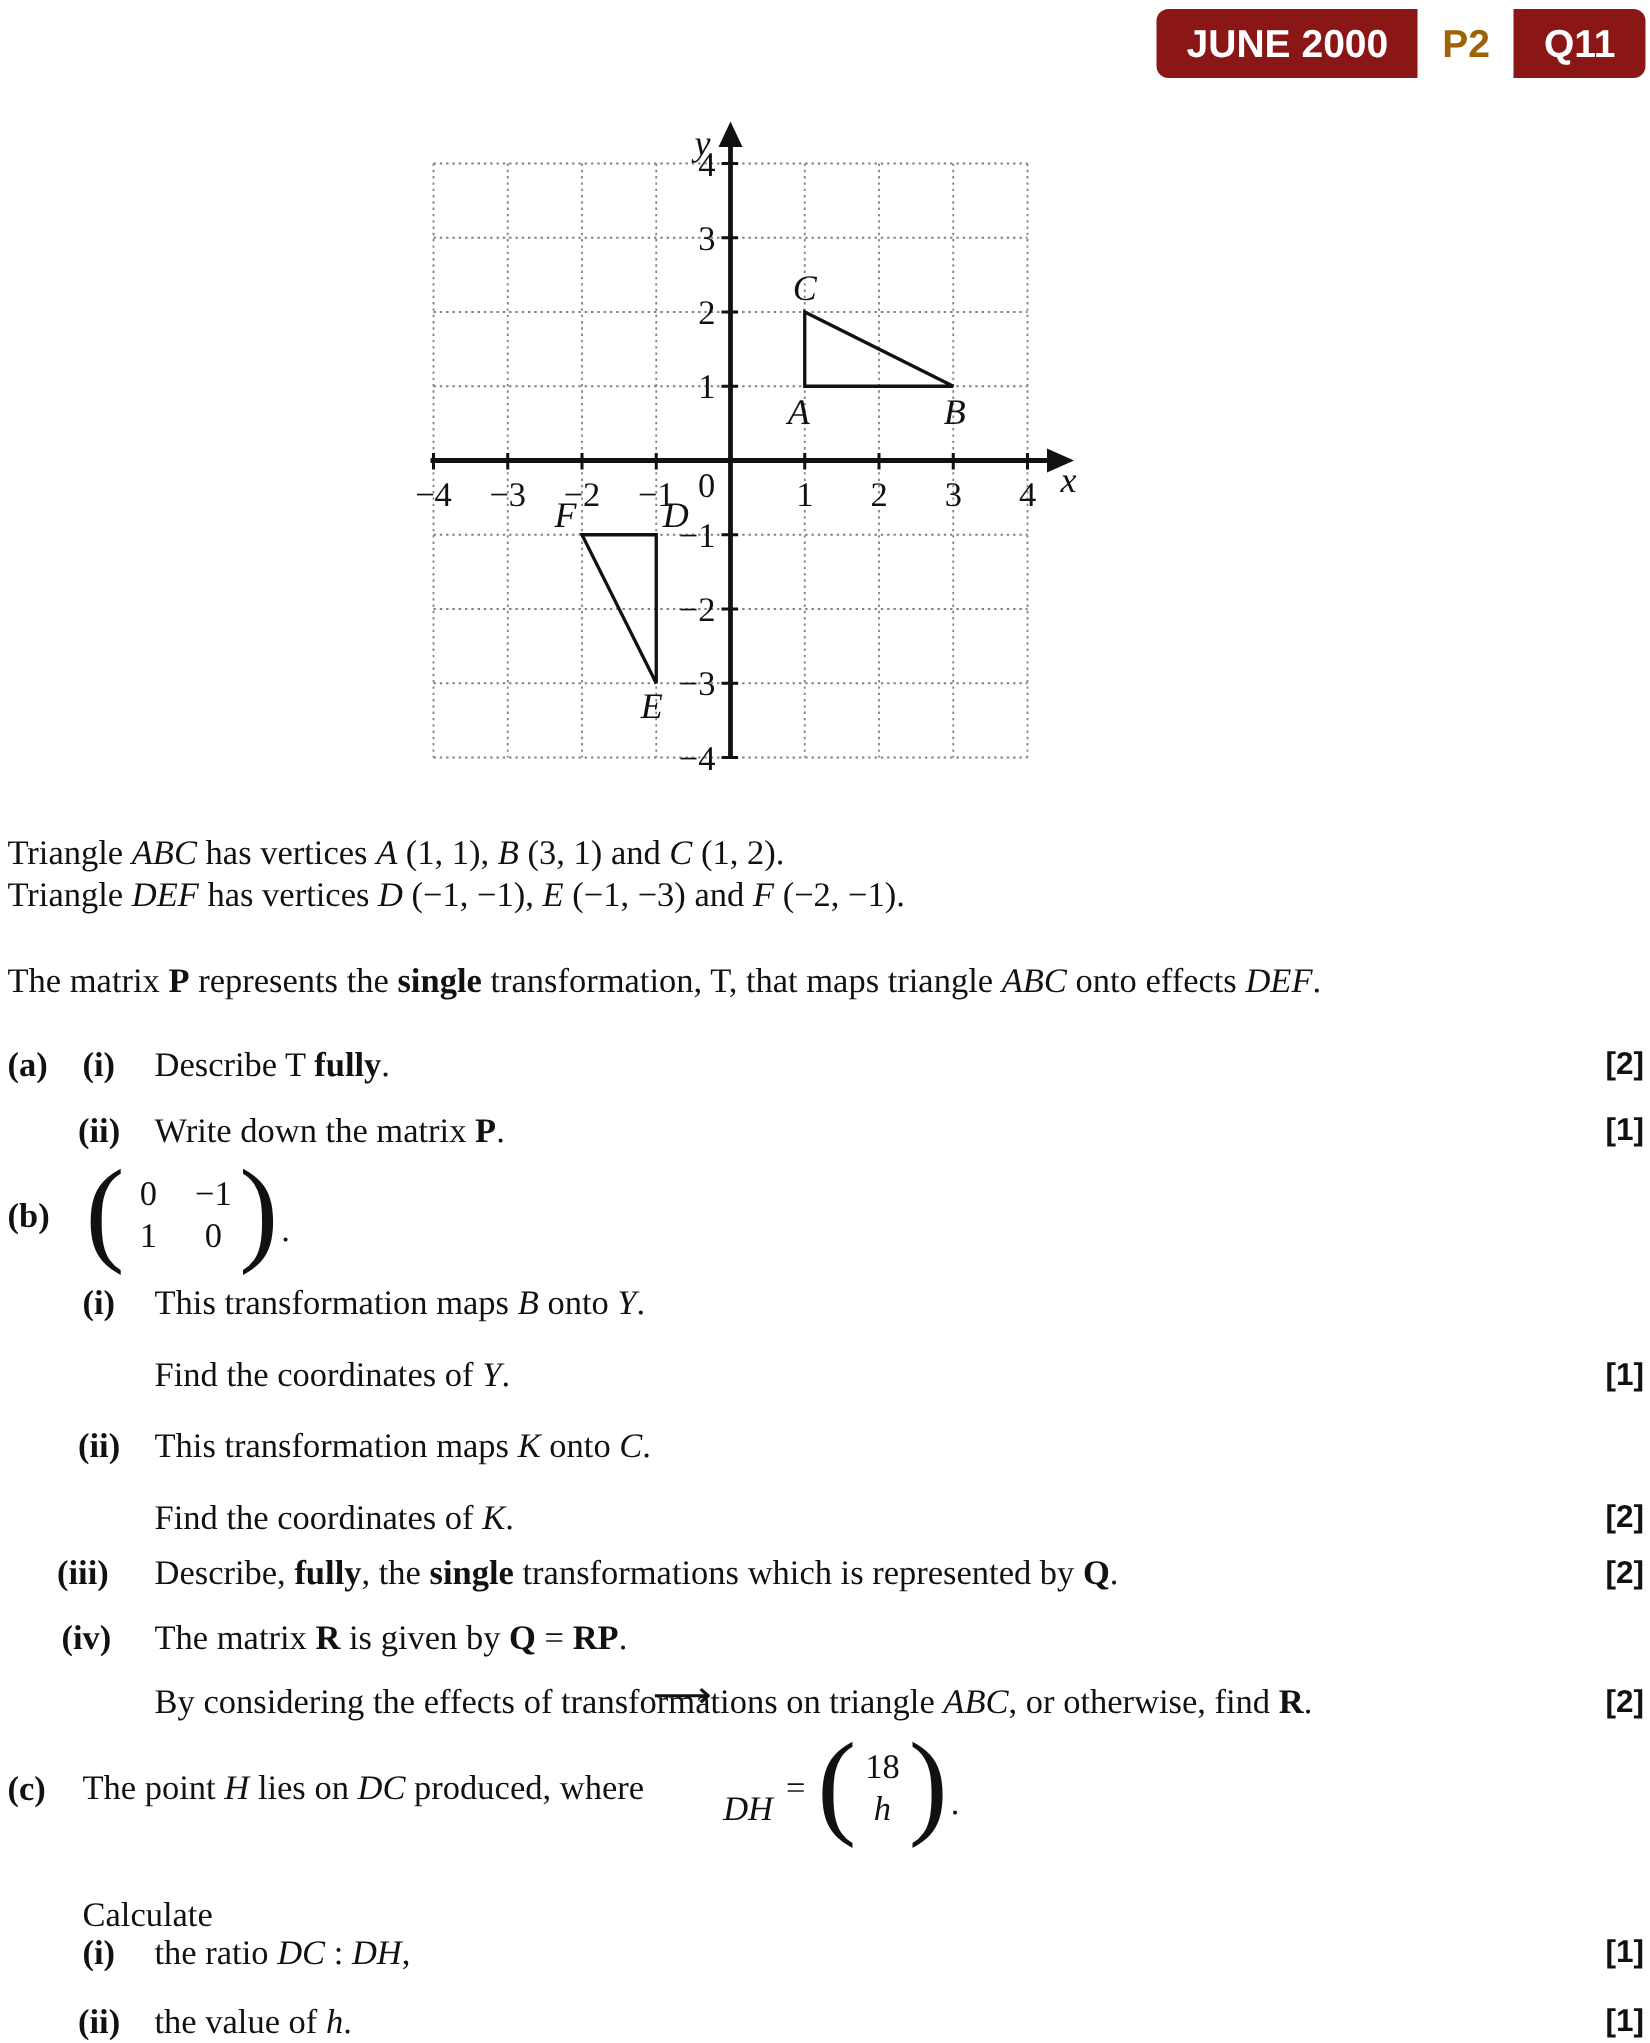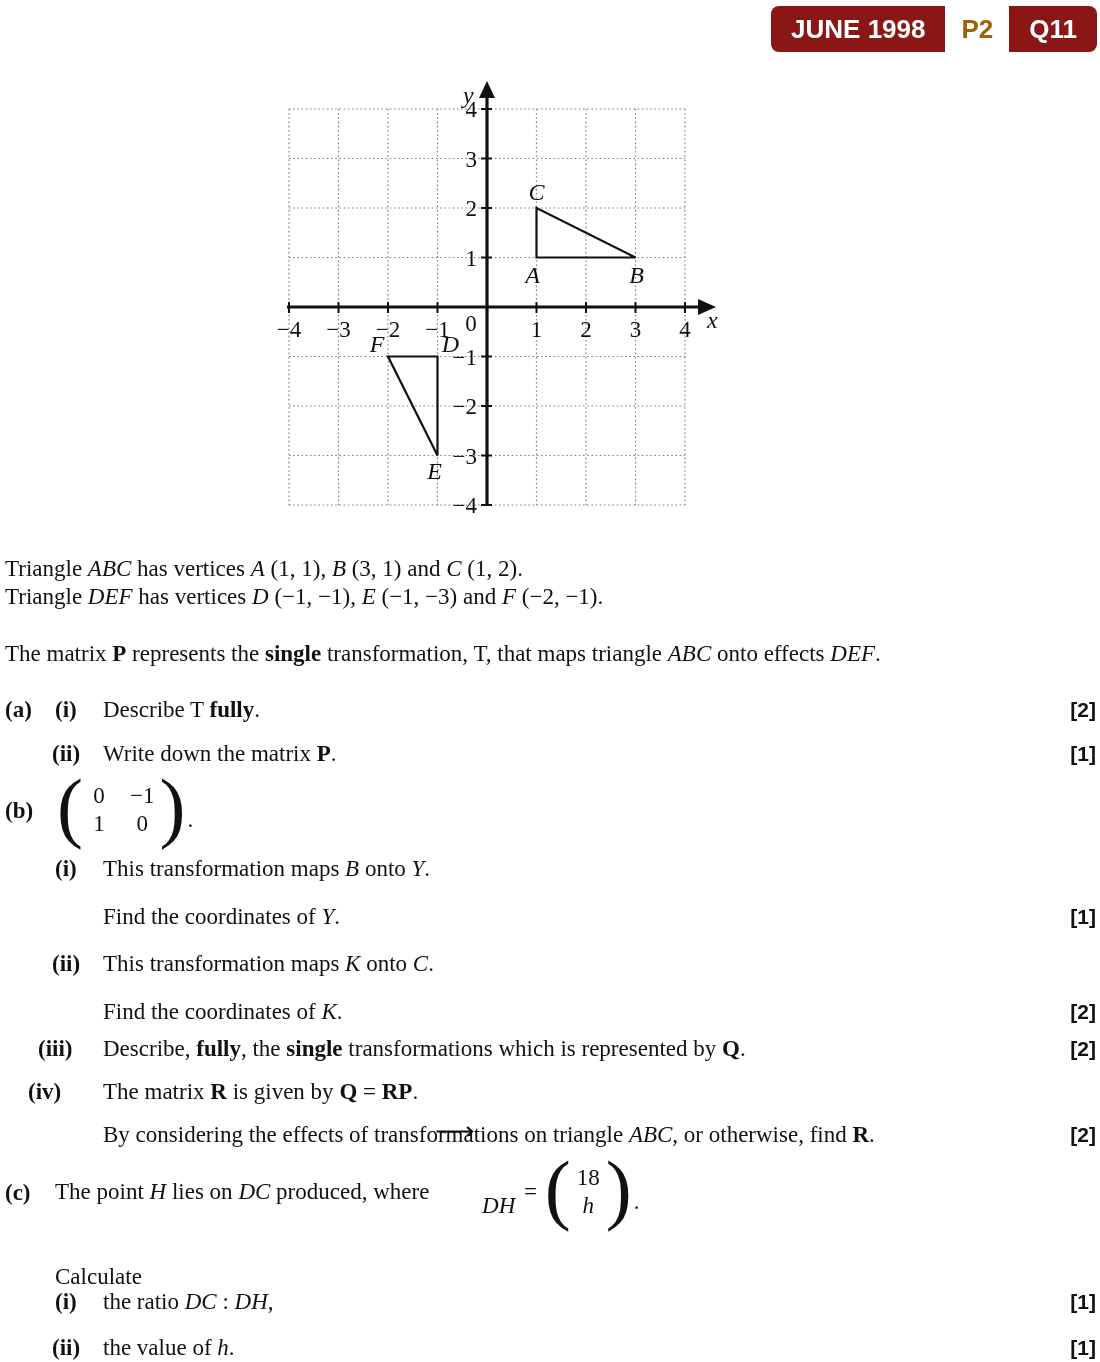--- a/index.html
+++ b/index.html
@@ -21,21 +21,21 @@
   .axfill{fill:#111;}
   .tick{stroke:#111;stroke-width:2;}
   .num{font-family:"Liberation Serif",serif;font-size:23px;fill:#111;}
   .avar{font-family:"Liberation Serif",serif;font-style:italic;font-size:24px;fill:#111;}
   .tri{fill:none;stroke:#111;stroke-width:2.2;}
   .vlab{font-family:"Liberation Serif",serif;font-style:italic;font-size:24px;fill:#111;}
 
   
   .line{position:absolute;left:0;width:1100px;font-size:23px;line-height:28px;white-space:nowrap;}
   .lbl{position:absolute;font-weight:bold;}
-  .p-a{left:5px;} .p-i{left:55px;} .p-ii{left:52px;} .p-iii{left:38px;} .p-iv{left:28px;}
+  .p-a{left:5px;} .p-i{left:55px;} .p-ii{left:52px;} .p-iii{left:38px;} .p-iv{left:41px;}
   .txt{position:absolute;left:103px;white-space:pre;}
   .txt-b{left:55px;margin-top:27px;}
   .txt-0{left:5px;}
   .mark{position:absolute;right:4px;top:0;font-family:"Liberation Sans",sans-serif;
         font-weight:bold;font-size:21px;line-height:28px;}
   .b{font-weight:bold;} .i{font-style:italic;}
   .rich{white-space:pre;}
 
   
   .mathline{position:absolute;display:flex;align-items:center;left:55px;white-space:pre;}
@@ -49,21 +49,21 @@
   .vec{position:relative;display:inline-block;font-style:italic;margin:0 3px 0 1px;}
   .vec .arrow{position:absolute;left:-1px;top:-17px;font-style:normal;font-size:24px;line-height:1;
               transform:scaleX(1.15);transform-origin:left center;}
 </style>
 </head>
 <body>
 
 <div id="page">
 
   <div class="badge" id="badge" style="background: rgb(139, 22, 22); color: rgb(255, 255, 255);">
-    <span class="seg red">JUNE 1998</span>
+    <span class="seg red">JUNE 2000</span>
     <span class="seg white">P2</span>
     <span class="seg red">Q11</span>
   </div>
 
   <div id="graph-wrap">
     <svg width="460" height="440" viewBox="0 0 460 440">
         <line x1="19" y1="30" x2="19" y2="426" class="grid"></line>
         <line x1="19" y1="426" x2="415" y2="426" class="grid"></line>
         <line x1="68.5" y1="30" x2="68.5" y2="426" class="grid"></line>
         <line x1="19" y1="376.5" x2="415" y2="376.5" class="grid"></line>

